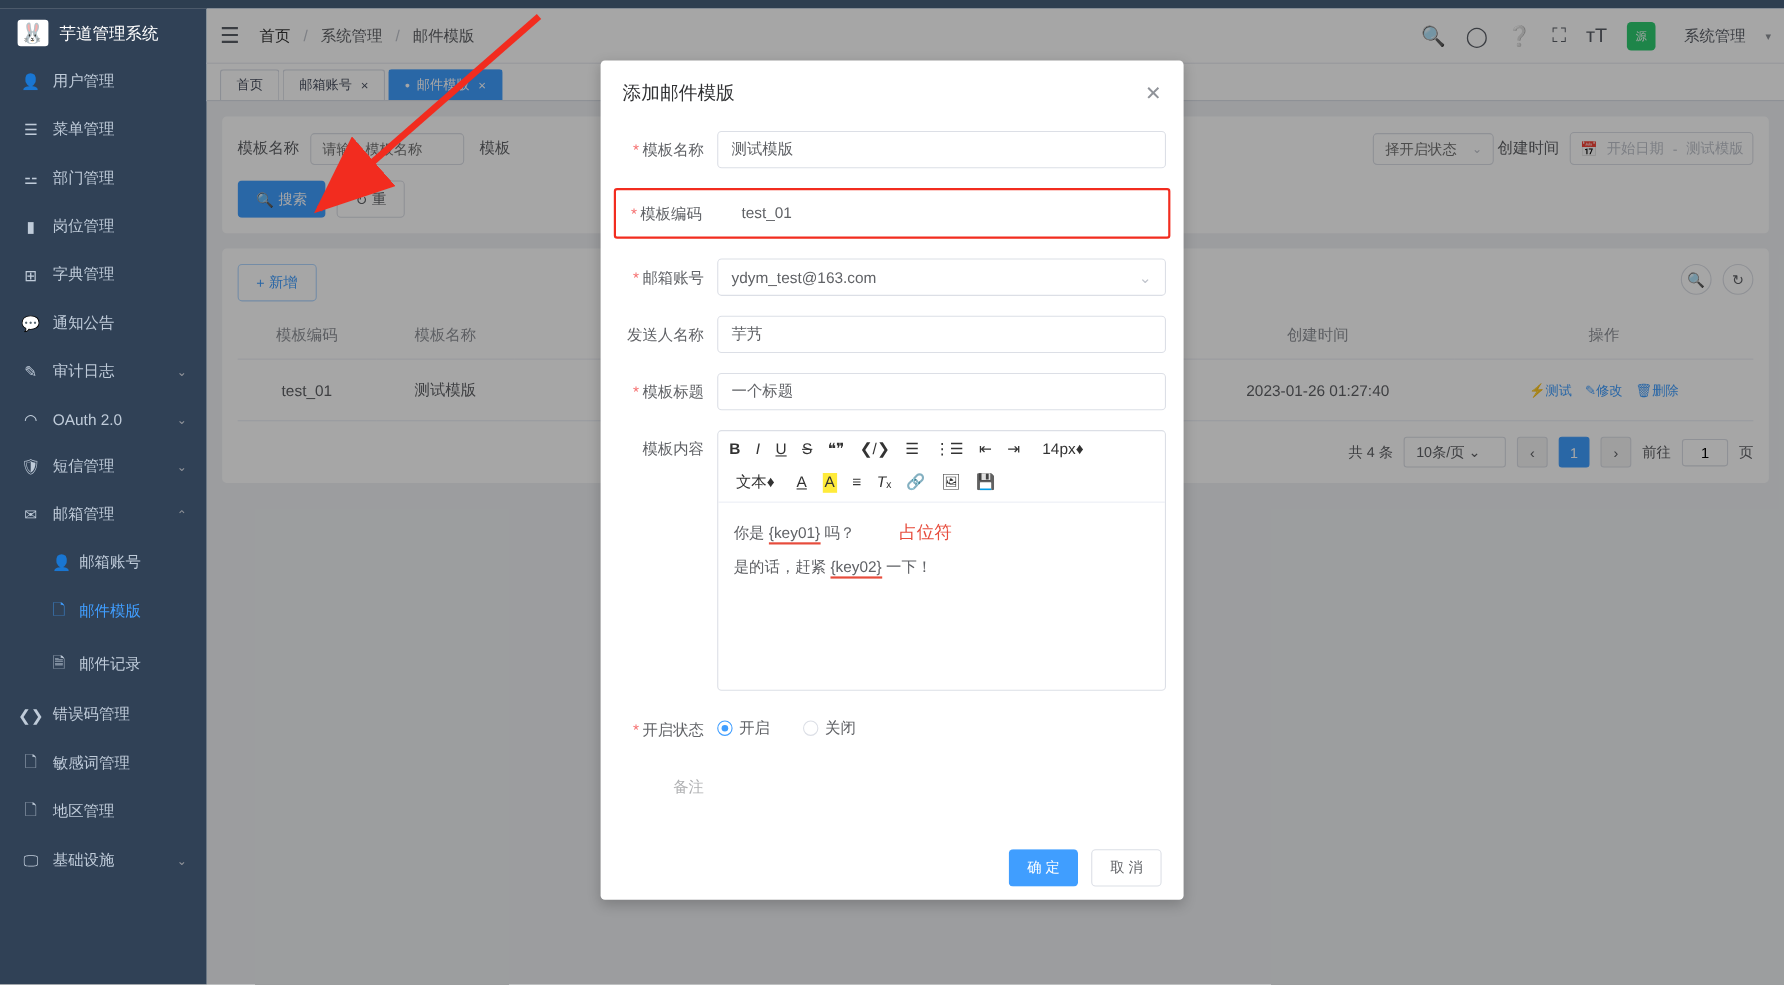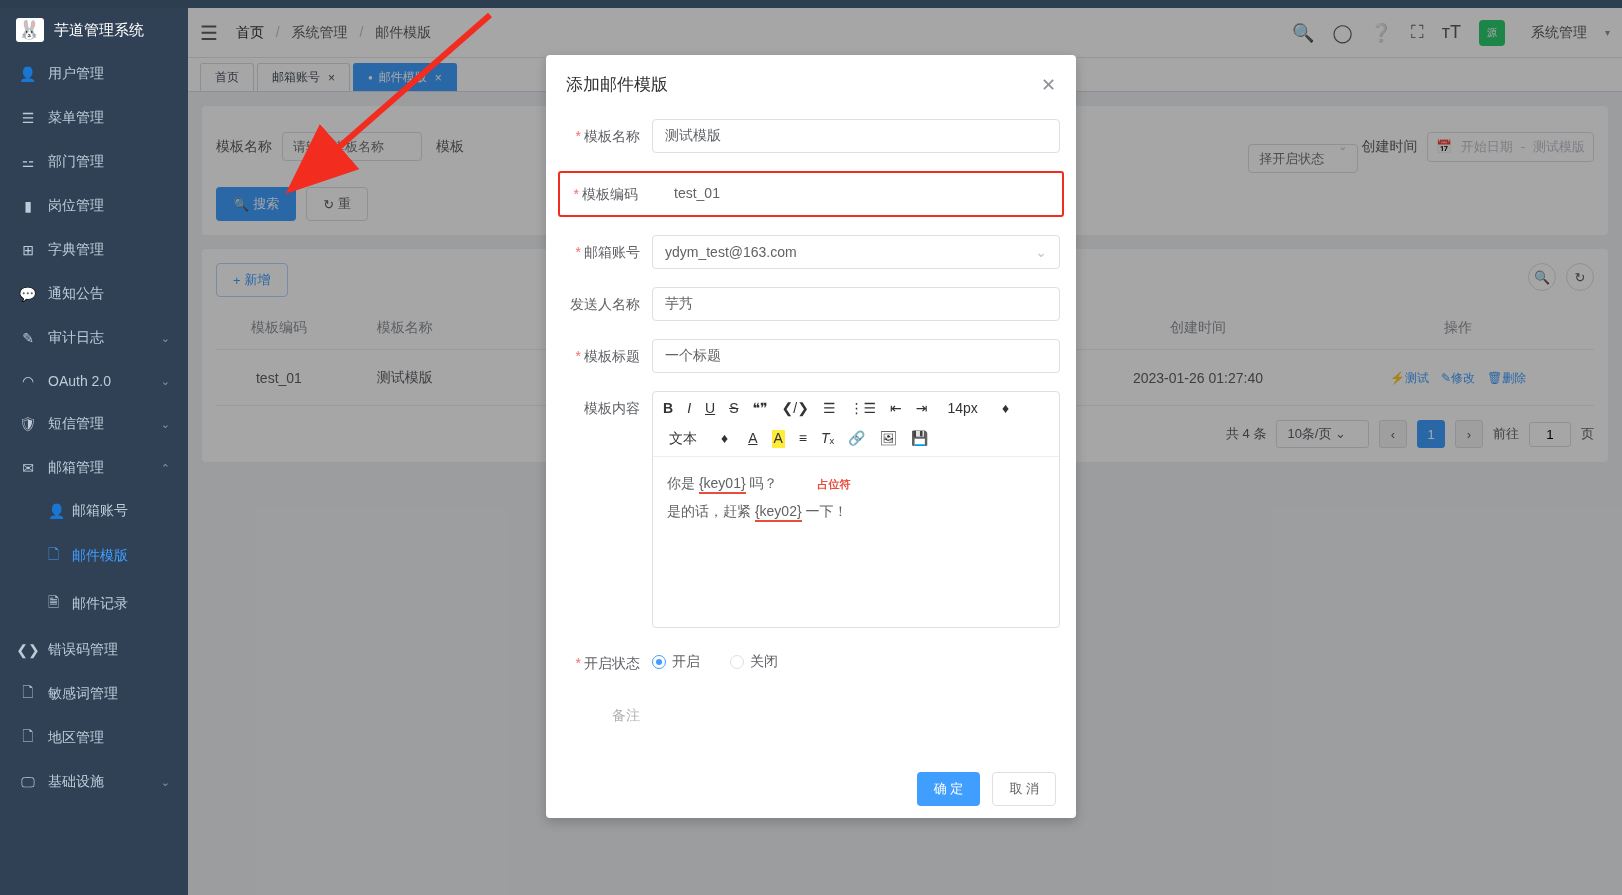--- a/index.html
+++ b/index.html
@@ -71,24 +71,24 @@
     .modal-close { font-size: 18px; color: #909399; cursor: pointer; }
     .modal-body { padding: 5px 16px 10px; overflow-y:auto; flex:1;}
     .mf-row { display: flex; align-items: flex-start; margin-bottom: 18px; }
     .mf-label { width: 90px; text-align: right; padding-right: 12px; font-size: 14px; color: #606266; line-height: 34px; }
     .mf-label .req { color: #f56c6c; margin-right: 3px; }
     .mf-input { flex:1; }
     .mf-input input[type=text], .mf-input .sel { width: 100%; border: 1px solid #dcdfe6; border-radius: 4px; padding: 8px 12px; font-size: 14px; color: #606266; }
     .mf-input .sel { display:flex; justify-content:space-between; align-items:center;}
     .editor-wrap { flex:1; border: 1px solid #dcdfe6; border-radius: 4px;}
     .editor-toolbar { padding: 8px 10px; border-bottom: 1px solid #ebeef5; display:flex; flex-wrap:wrap; gap: 14px; font-size:14px; color:#333;}
-    .tb-sel { display:inline-flex; align-items:flex-start; gap:24px; padding:0 6px;}
+    .tb-sel { display:inline-flex; align-items:flex-start; padding:0 6px;}
     .editor-body { min-height: 170px; padding: 12px 14px; font-size: 14px; color: #606266; line-height: 2;}
     .underline-red { border-bottom: 2px solid #e74c3c; padding-bottom:1px;}
-    .anno { color: #e74c3c; font-size:11px; font-weight:700;}
+    .anno { color: #e74c3c; font-size:16px; font-weight:400;}
     .radio-group { display:flex; gap:30px; padding-top:7px;}
     .radio { display:flex; align-items:center; gap:6px; font-size:14px; color:#606266;}
     .radio .dot { width:14px; height:14px; border:1px solid #dcdfe6; border-radius:50%; display:flex; align-items:center; justify-content:center;}
     .radio.checked .dot { border-color:#409eff; }
     .radio.checked .dot::after { content:""; width:6px; height:6px; background:#409eff; border-radius:50%;}
     .modal-footer { padding: 12px 20px; display:flex; justify-content:flex-end; gap:12px; }
     
     .highlight-box { border: 2.5px solid #f22c1f; }
     
     .arrow-annotation { position: absolute; top: 0px; left: 270px; z-index: 102; pointer-events: none; }
@@ -219,21 +219,21 @@
     <div class="page">
       <div class="search-bar">
         <div class="form-item">
           <span class="form-label">模板名称</span>
           <input class="form-input" placeholder="请输入模板名称" style="">
         </div>
         <div class="form-item">
           <span class="form-label">模板</span>
         </div>
         <div class="form-item" style="margin-left:auto;">
-          <input class="form-input" style="width: 110px; margin-top: 24px;" placeholder="择开启状态">
+          <input class="form-input" style="width: 110px;" placeholder="择开启状态">
           <span style="margin-left:-20px;color:#c0c4cc;font-size:11px;">⌄</span>
         </div>
         <div class="form-item">
           <span class="form-label">创建时间</span>
           <div style="border:1px solid #dcdfe6;border-radius:4px;padding:5px 8px;display:flex;align-items:center;gap:8px;font-size:13px;color:#c0c4cc;">
             <span>📅</span>
             <span>开始日期</span>
             <span>-</span>
             <span>测试模版</span>
           </div>

